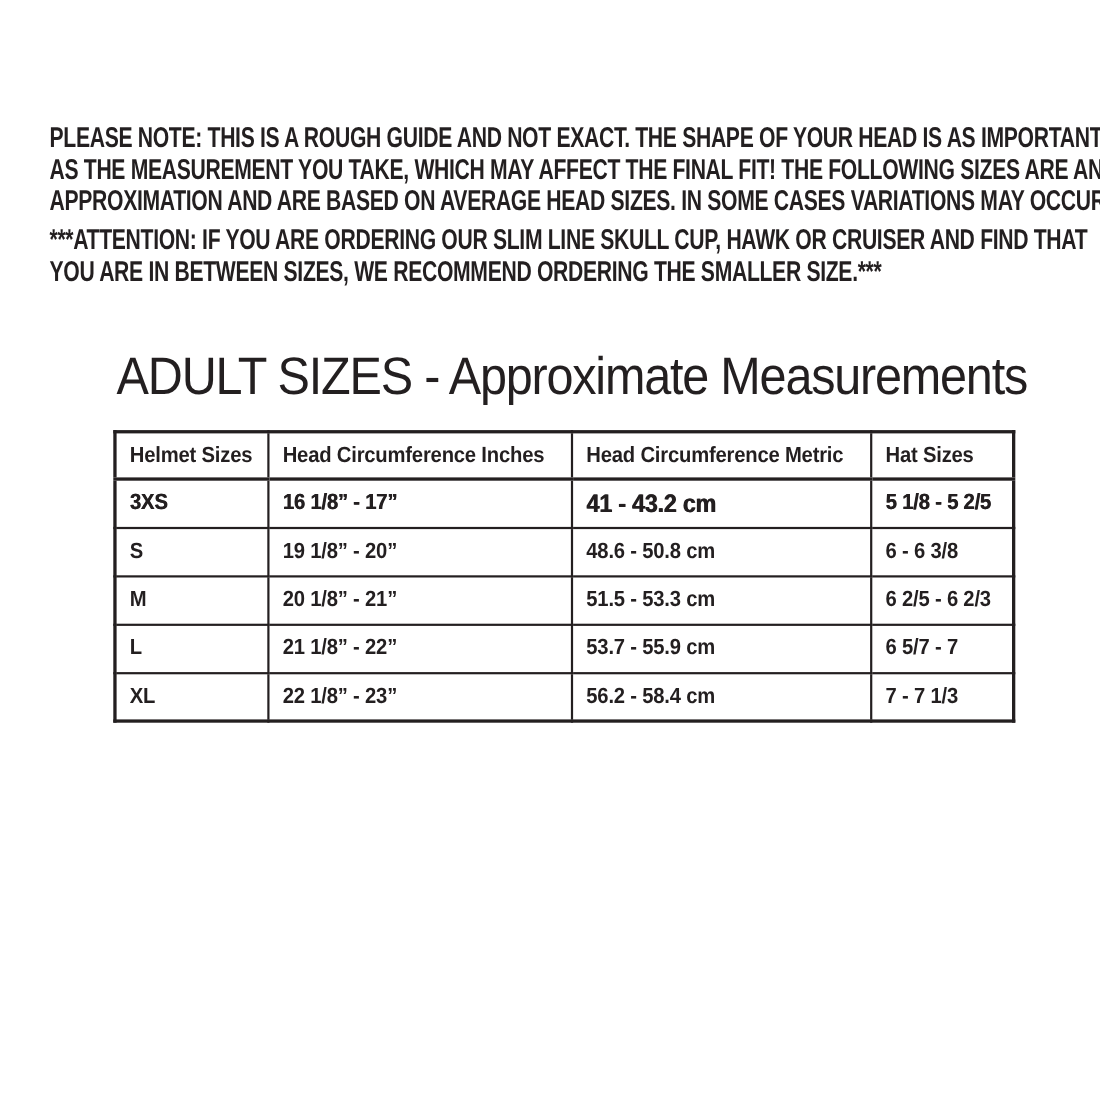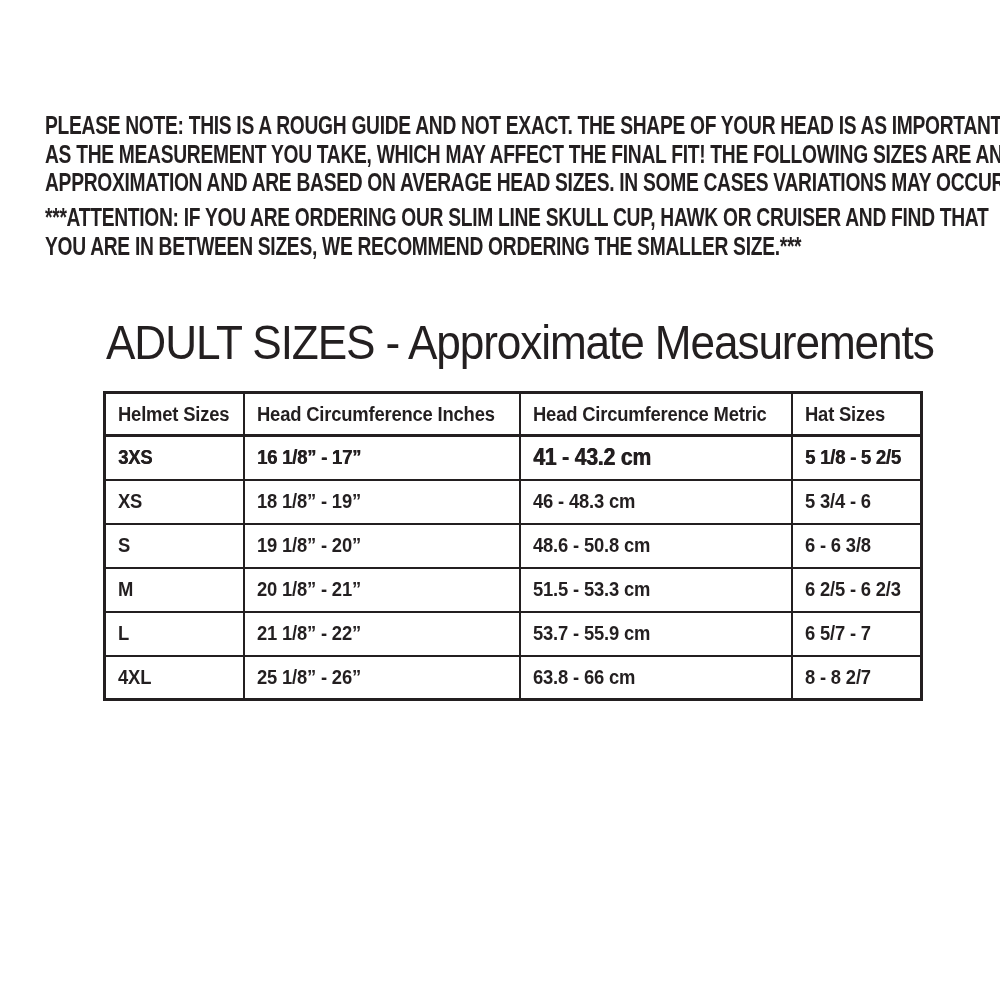--- a/index.html
+++ b/index.html
@@ -112,43 +112,37 @@
     </tr>
   </thead>
   <tbody>
     <tr class="row-emph">
       <td><span class="cx">3XS</span></td>
       <td><span class="cx">16 1/8” - 17”</span></td>
       <td><span class="cx big">41 - 43.2 cm</span></td>
       <td><span class="cx">5 1/8 - 5 2/5</span></td>
     </tr>
     <tr>
-      <td><span class="cx">XS</span></td>
-      <td><span class="cx">18 1/8” - 19”</span></td>
-      <td><span class="cx">46 - 48.3 cm</span></td>
-      <td><span class="cx">5 3/4 - 6</span></td>
-    </tr>
-    <tr>
       <td><span class="cx">S</span></td>
       <td><span class="cx">19 1/8” - 20”</span></td>
       <td><span class="cx">48.6 - 50.8 cm</span></td>
       <td><span class="cx">6 - 6 3/8</span></td>
     </tr>
     <tr>
       <td><span class="cx">M</span></td>
       <td><span class="cx">20 1/8” - 21”</span></td>
       <td><span class="cx">51.5 - 53.3 cm</span></td>
       <td><span class="cx">6 2/5 - 6 2/3</span></td>
     </tr>
     <tr>
       <td><span class="cx">L</span></td>
       <td><span class="cx">21 1/8” - 22”</span></td>
       <td><span class="cx">53.7 - 55.9 cm</span></td>
       <td><span class="cx">6 5/7 - 7</span></td>
     </tr>
     <tr>
-      <td><span class="cx">4XL</span></td>
-      <td><span class="cx">25 1/8” - 26”</span></td>
-      <td><span class="cx">63.8 - 66 cm</span></td>
-      <td><span class="cx">8 - 8 2/7</span></td>
+      <td><span class="cx">XL</span></td>
+      <td><span class="cx">22 1/8” - 23”</span></td>
+      <td><span class="cx">56.2 - 58.4 cm</span></td>
+      <td><span class="cx">7 - 7 1/3</span></td>
     </tr>
   </tbody>
 </table>
 
 </body></html>

